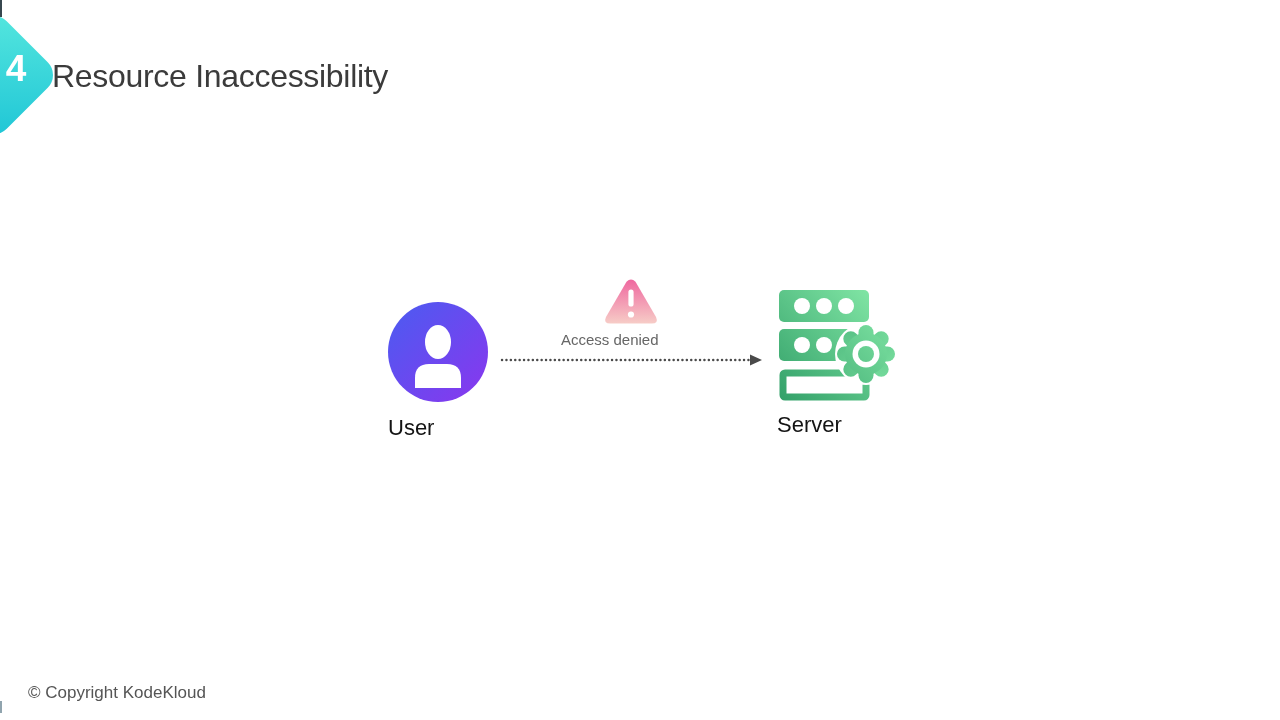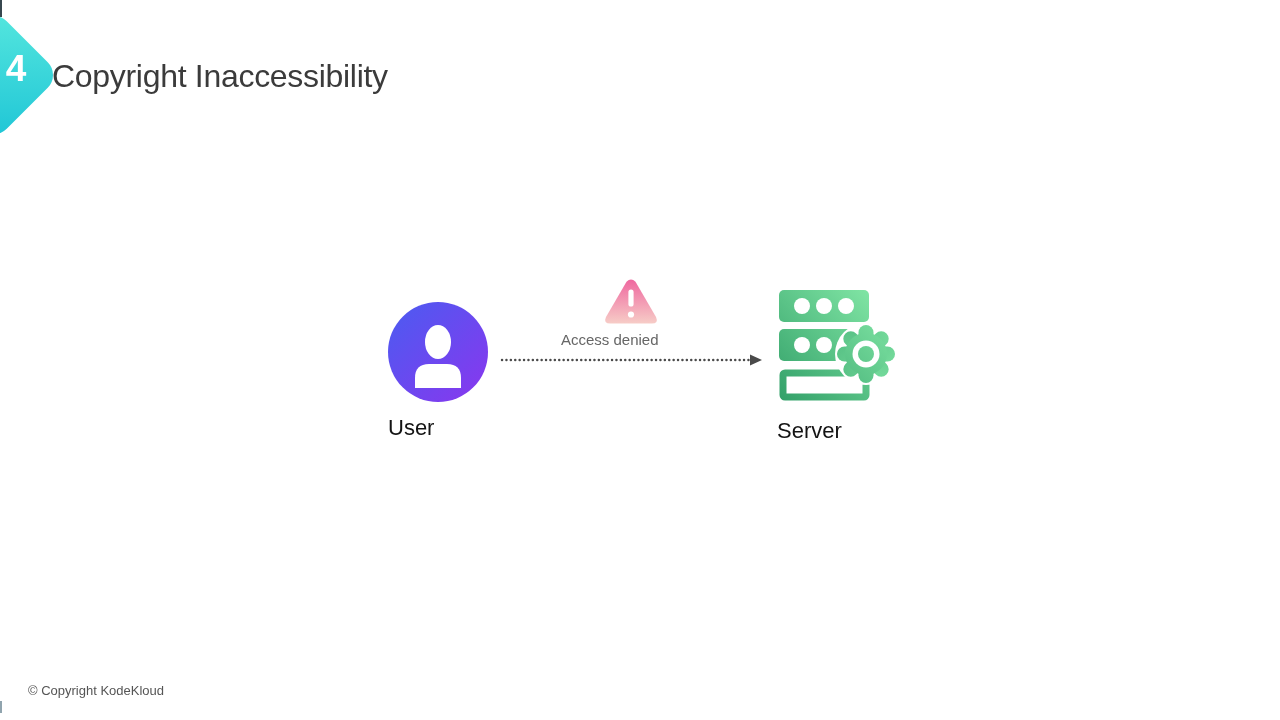--- a/index.html
+++ b/index.html
@@ -60,41 +60,41 @@
   .warning-icon { position: absolute; left: 603px; top: 276px; }
   .access-denied-label {
     position: absolute;
     left: 561px; top: 331px;
     width: 140px;
     font-size: 15px;
     color: #666666;
   }
   .dotted-arrow { position: absolute; left: 498px; top: 351px; }
   .server-group { position: absolute; left: 777px; top: 288px; width: 122px; }
-  .server-group .node-label { margin-top: 8px; width: 100px; margin-left: 0; }
+  .server-group .node-label { margin-top: 2px; width: 100px; margin-left: 0; }
 
   
   .copyright {
     position: absolute;
     left: 28px; top: 683px;
-    font-size: 13px;
+    font-size: 17px;
     color: #555555;
   }
 </style>
 </head>
 <body>
 
 <div class="slide">
 
   <div class="edge-artifact-top"></div>
   <div class="edge-artifact-bottom"></div>
 
   <div class="badge-diamond"></div>
   <div class="badge-number">4</div>
-  <div class="page-title">Copyright Inaccessibility</div>
+  <div class="page-title">Resource Inaccessibility</div>
 
   <div class="user-group">
     <svg width="100" height="100" viewBox="0 0 100 100">
       <defs>
         <linearGradient id="userGrad" gradientUnits="userSpaceOnUse" x1="0" y1="0" x2="100" y2="100">
           <stop offset="0" stop-color="#4a5cf1"></stop>
           <stop offset="1" stop-color="#8a36ee"></stop>
         </linearGradient>
       </defs>
       <circle cx="50" cy="50" r="50" fill="url(#userGrad)"></circle>

